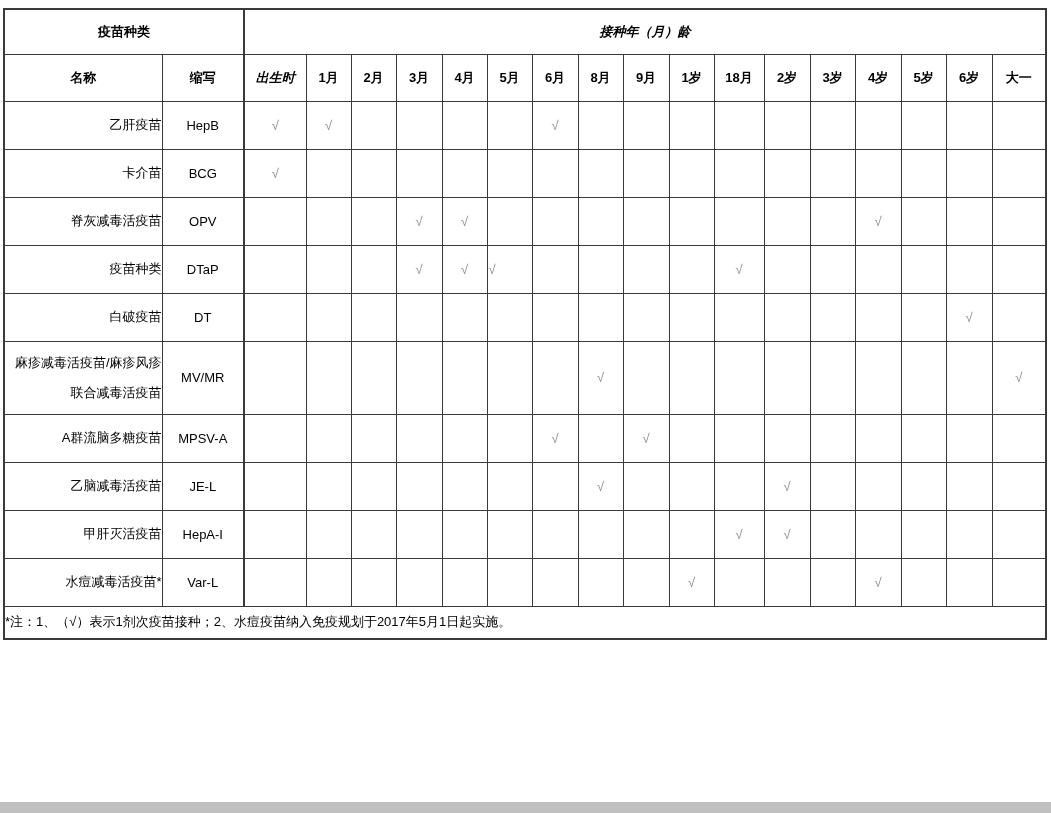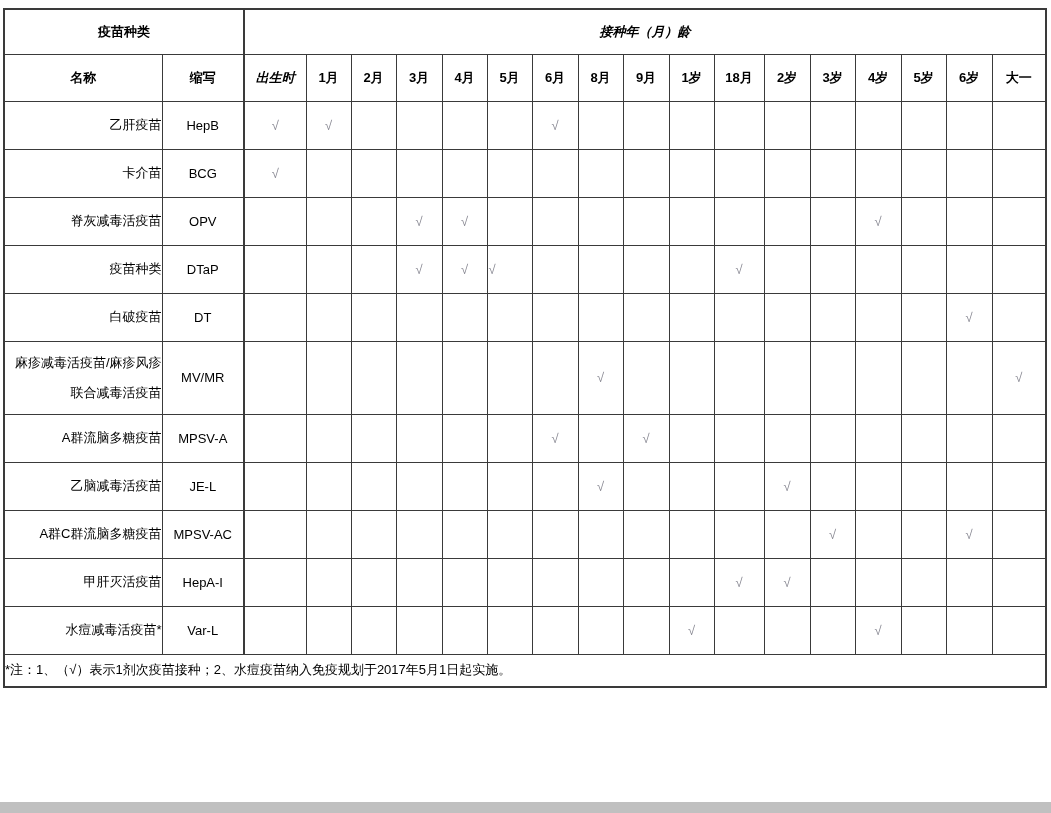--- a/index.html
+++ b/index.html
@@ -254,41 +254,20 @@
           <td class="age-cell"></td>
           <td class="age-cell"></td>
           <td class="age-cell"><span class="check">√</span></td>
           <td class="age-cell"></td>
           <td class="age-cell"></td>
           <td class="age-cell"></td>
           <td class="age-cell"></td>
           <td class="age-cell"></td>
         </tr>
         <tr class="body-row">
-          <td class="name-cell">A群C群流脑多糖疫苗</td>
-          <td class="abbr-cell">MPSV-AC</td>
-          <td class="age-cell thick-left"></td>
-          <td class="age-cell"></td>
-          <td class="age-cell"></td>
-          <td class="age-cell"></td>
-          <td class="age-cell"></td>
-          <td class="age-cell"></td>
-          <td class="age-cell"></td>
-          <td class="age-cell"></td>
-          <td class="age-cell"></td>
-          <td class="age-cell"></td>
-          <td class="age-cell"></td>
-          <td class="age-cell"></td>
-          <td class="age-cell"><span class="check">√</span></td>
-          <td class="age-cell"></td>
-          <td class="age-cell"></td>
-          <td class="age-cell"><span class="check">√</span></td>
-          <td class="age-cell"></td>
-        </tr>
-        <tr class="body-row">
           <td class="name-cell">甲肝灭活疫苗</td>
           <td class="abbr-cell">HepA-I</td>
           <td class="age-cell thick-left"></td>
           <td class="age-cell"></td>
           <td class="age-cell"></td>
           <td class="age-cell"></td>
           <td class="age-cell"></td>
           <td class="age-cell"></td>
           <td class="age-cell"></td>
           <td class="age-cell"></td>

